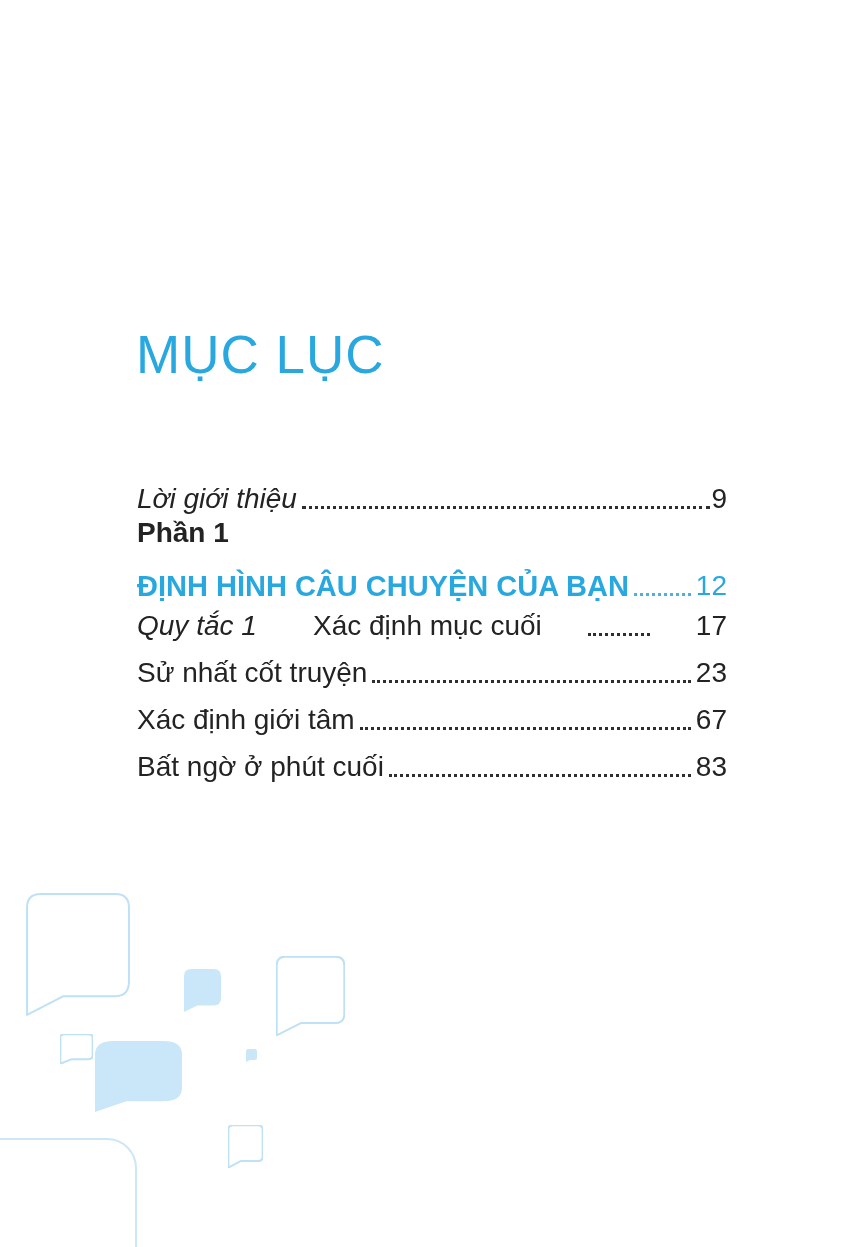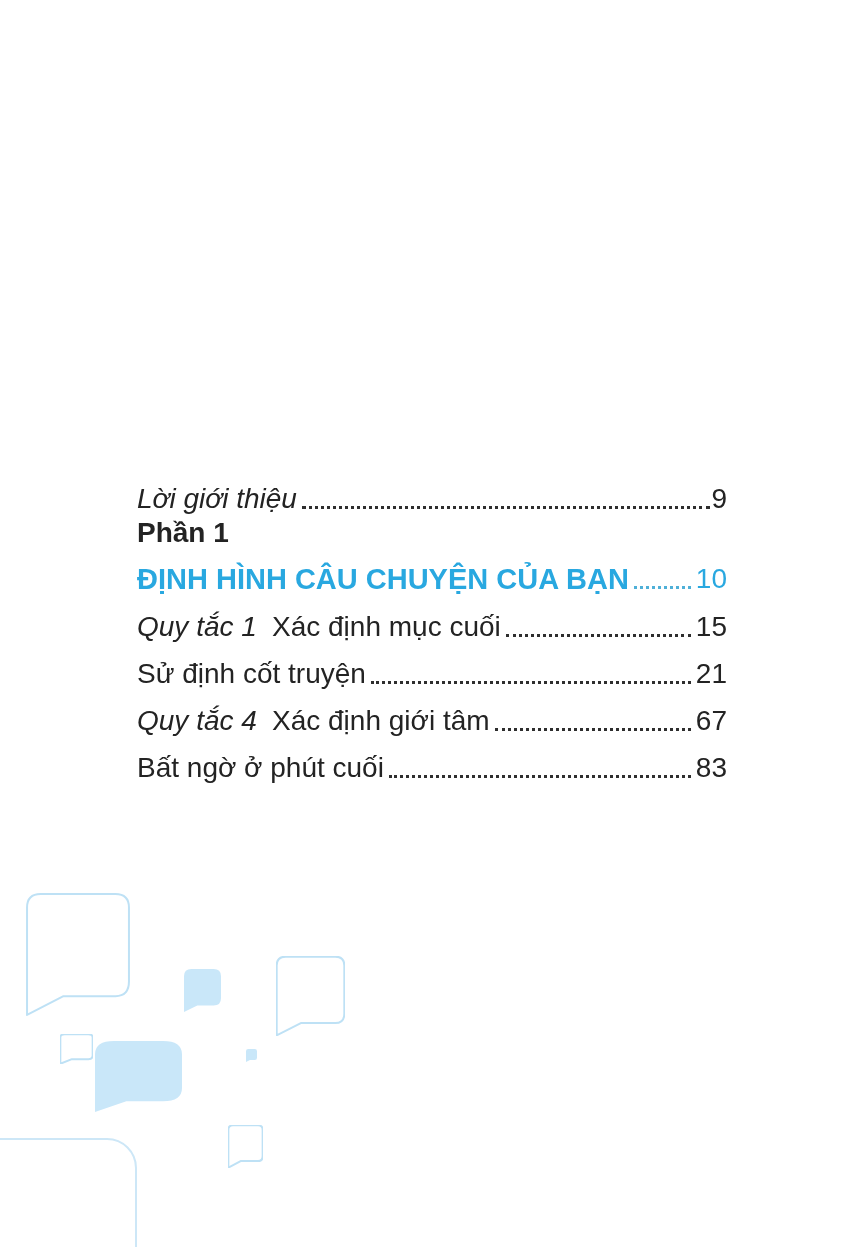--- a/index.html
+++ b/index.html
@@ -35,82 +35,82 @@
     flex: 1 1 auto; min-width: 12px;
     border-bottom: 3px dotted #2e2e2e;
     margin: 0 5px 7px 5px;
   }
   .dots.tight { margin-right: 1px; }
   .pagenum { white-space: nowrap; }
 
   .part-kicker {
     font-weight: 700; font-size: 28px; line-height: 34px;
   }
-  .part-row { margin-top: 12px; }
+  .part-row { margin-top: 19px; }
   .part-title {
     font-weight: 700; font-size: 29px; color: #29A8E0; white-space: nowrap;
   }
   .part-row .dots { border-bottom-color: #4FB0D8; }
   .part-row .pagenum { color: #29A8E0; }
 
   .rule-row { margin-top: 13px; }
-  .rule-row.first { margin-top: 14px; }
+  .rule-row.first { margin-top: 6px; gap: 41px; }
 
   .bubble { position: absolute; }
   .bubble path.outlined {
     fill: none; stroke: #BEE1F5; stroke-width: 2;
     stroke-linejoin: round;
   }
   .bubble path.filled { fill: #C9E7F9; stroke: none; }
 
   .bubble-cut {
     position: absolute; left: -75px; top: 1138px;
     width: 208px; height: 180px;
     border: 2px solid #CDE7F7;
     border-radius: 0 30px 0 0;
   }
 </style>
 </head>
 <body>
 
 <div class="page">
 
+  <h1 class="page-title">MỤC LỤC</h1>
 
   <div class="toc">
 
     <div class="row">
       <span class="entry-label italic">Lời giới thiệu</span>
       <span class="dots tight"></span>
       <span class="pagenum">9</span>
     </div>
 
     <div class="part-kicker">Phần 1</div>
 
     <div class="row part-row">
       <span class="part-title">ĐỊNH HÌNH CÂU CHUYỆN CỦA BẠN</span>
       <span class="dots"></span>
-      <span class="pagenum">10</span>
+      <span class="pagenum">12</span>
     </div>
 
     <div class="row rule-row first">
       <span class="rule-label">Quy tắc 1</span>
       <span class="entry-title">Xác định mục cuối</span>
       <span class="dots"></span>
-      <span class="pagenum">15</span>
+      <span class="pagenum">17</span>
     </div>
 
     <div class="row rule-row">
-      <span class="entry-title">Sử định cốt truyện</span>
+      <span class="entry-title">Sử nhất cốt truyện</span>
       <span class="dots"></span>
-      <span class="pagenum">21</span>
+      <span class="pagenum">23</span>
     </div>
 
 
     <div class="row rule-row">
-      <span class="rule-label">Quy tắc 4</span>
       <span class="entry-title">Xác định giới tâm</span>
       <span class="dots"></span>
       <span class="pagenum">67</span>
     </div>
 
     <div class="row rule-row">
       <span class="entry-title">Bất ngờ ở phút cuối</span>
       <span class="dots"></span>
       <span class="pagenum">83</span>
     </div>

